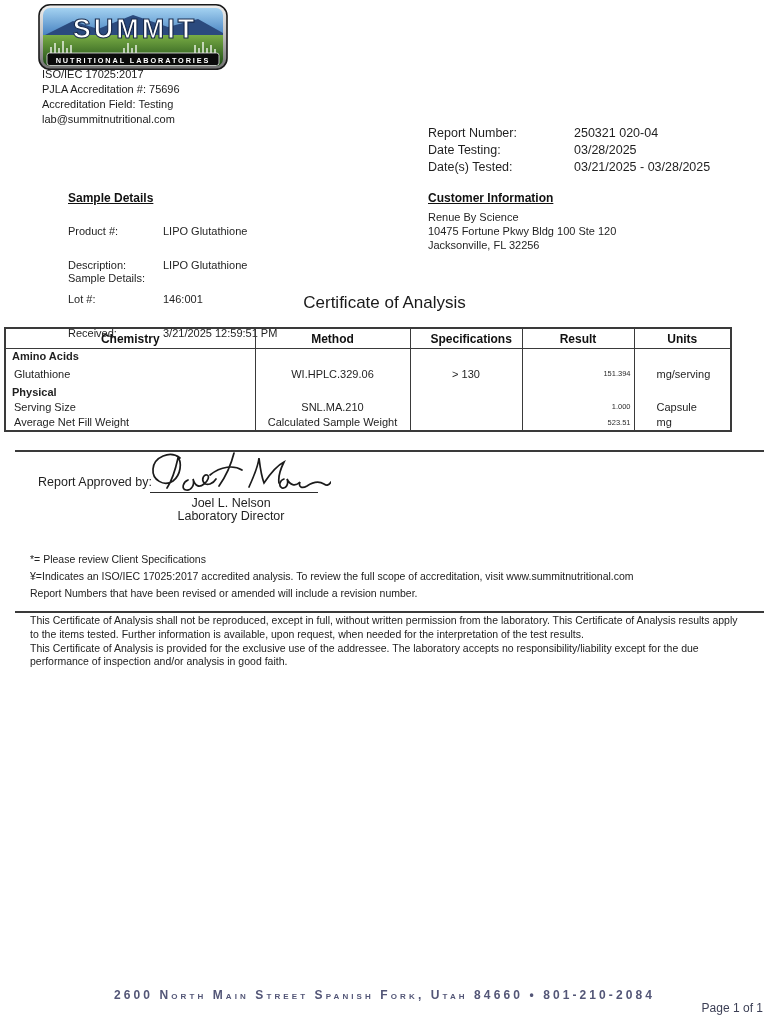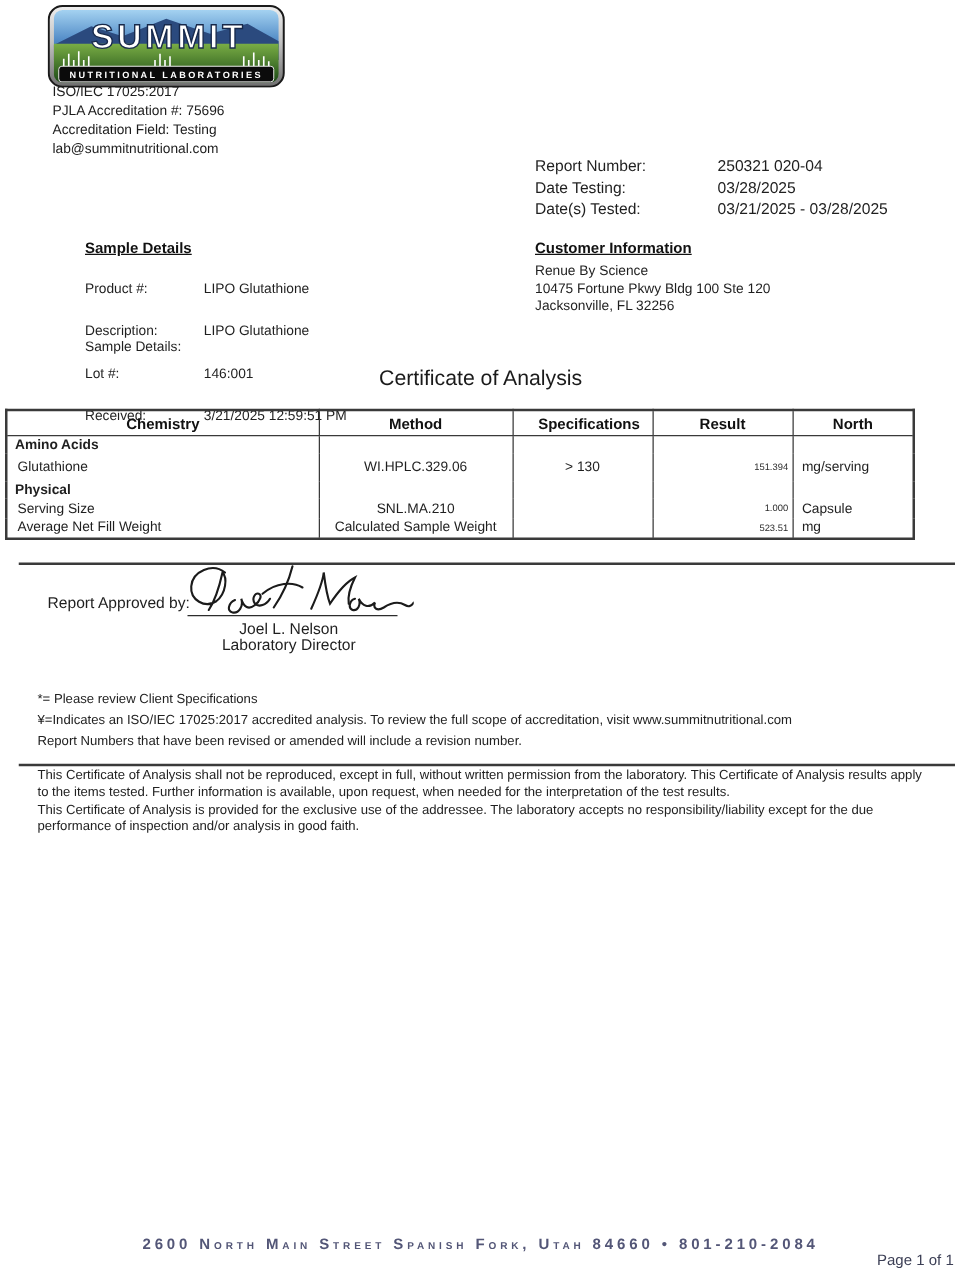--- a/index.html
+++ b/index.html
@@ -36,21 +36,21 @@
     font-size:11px;padding:0 6px;vertical-align:middle;}
   .results-table tr.rh-a{height:14px;}
   .results-table tr.rh-b{height:22px;}
   .results-table tr.rh-c{height:14px;}
   .results-table tr.rh-d{height:16px;}
   .results-table tr.rh-e{height:16px;}
   td.chem{text-align:left;padding-left:8px;}
   tr.section td.chem{font-weight:bold;padding-left:6px;}
   td.method,td.spec{text-align:center;}
   td.result{text-align:right;font-size:7.5px;color:#2b2b2b;padding-right:3px;padding-left:40px;}
-  td.units{text-align:left;padding-left:7px;margin-left:44px;}
+  td.units{text-align:left;padding-left:22px;margin-left:44px;}
   
   .rule{position:absolute;left:15px;width:749px;height:2px;background:#3a3a3a;}
   .rule-1{top:450px;}
   .rule-2{top:611px;}
   
   .approval-label{position:absolute;left:38px;top:475px;font-size:12.5px;}
   .signature-svg{position:absolute;left:146px;top:449px;}
   .sig-underline{position:absolute;left:150px;top:492px;width:168px;height:1px;background:#2c2c2c;}
   .signer-name{position:absolute;left:145px;top:496px;width:172px;text-align:center;font-size:12.5px;}
   .signer-title{position:absolute;left:145px;top:509px;width:172px;text-align:center;font-size:12.5px;}
@@ -170,21 +170,21 @@
         <col style="width:112px">
         <col style="width:112px">
         <col style="width:97px">
     </colgroup>
     <thead>
       <tr>
         <th>Chemistry</th>
         <th>Method</th>
         <th>Specifications</th>
         <th>Result</th>
-        <th>North</th>
+        <th>Units</th>
       </tr>
     </thead>
     <tbody>
       <tr class="section rh-a">
         <td class="chem">Amino Acids</td>
         <td class="method"></td>
         <td class="spec"></td>
         <td class="result"></td>
         <td class="units"></td>
       </tr>

